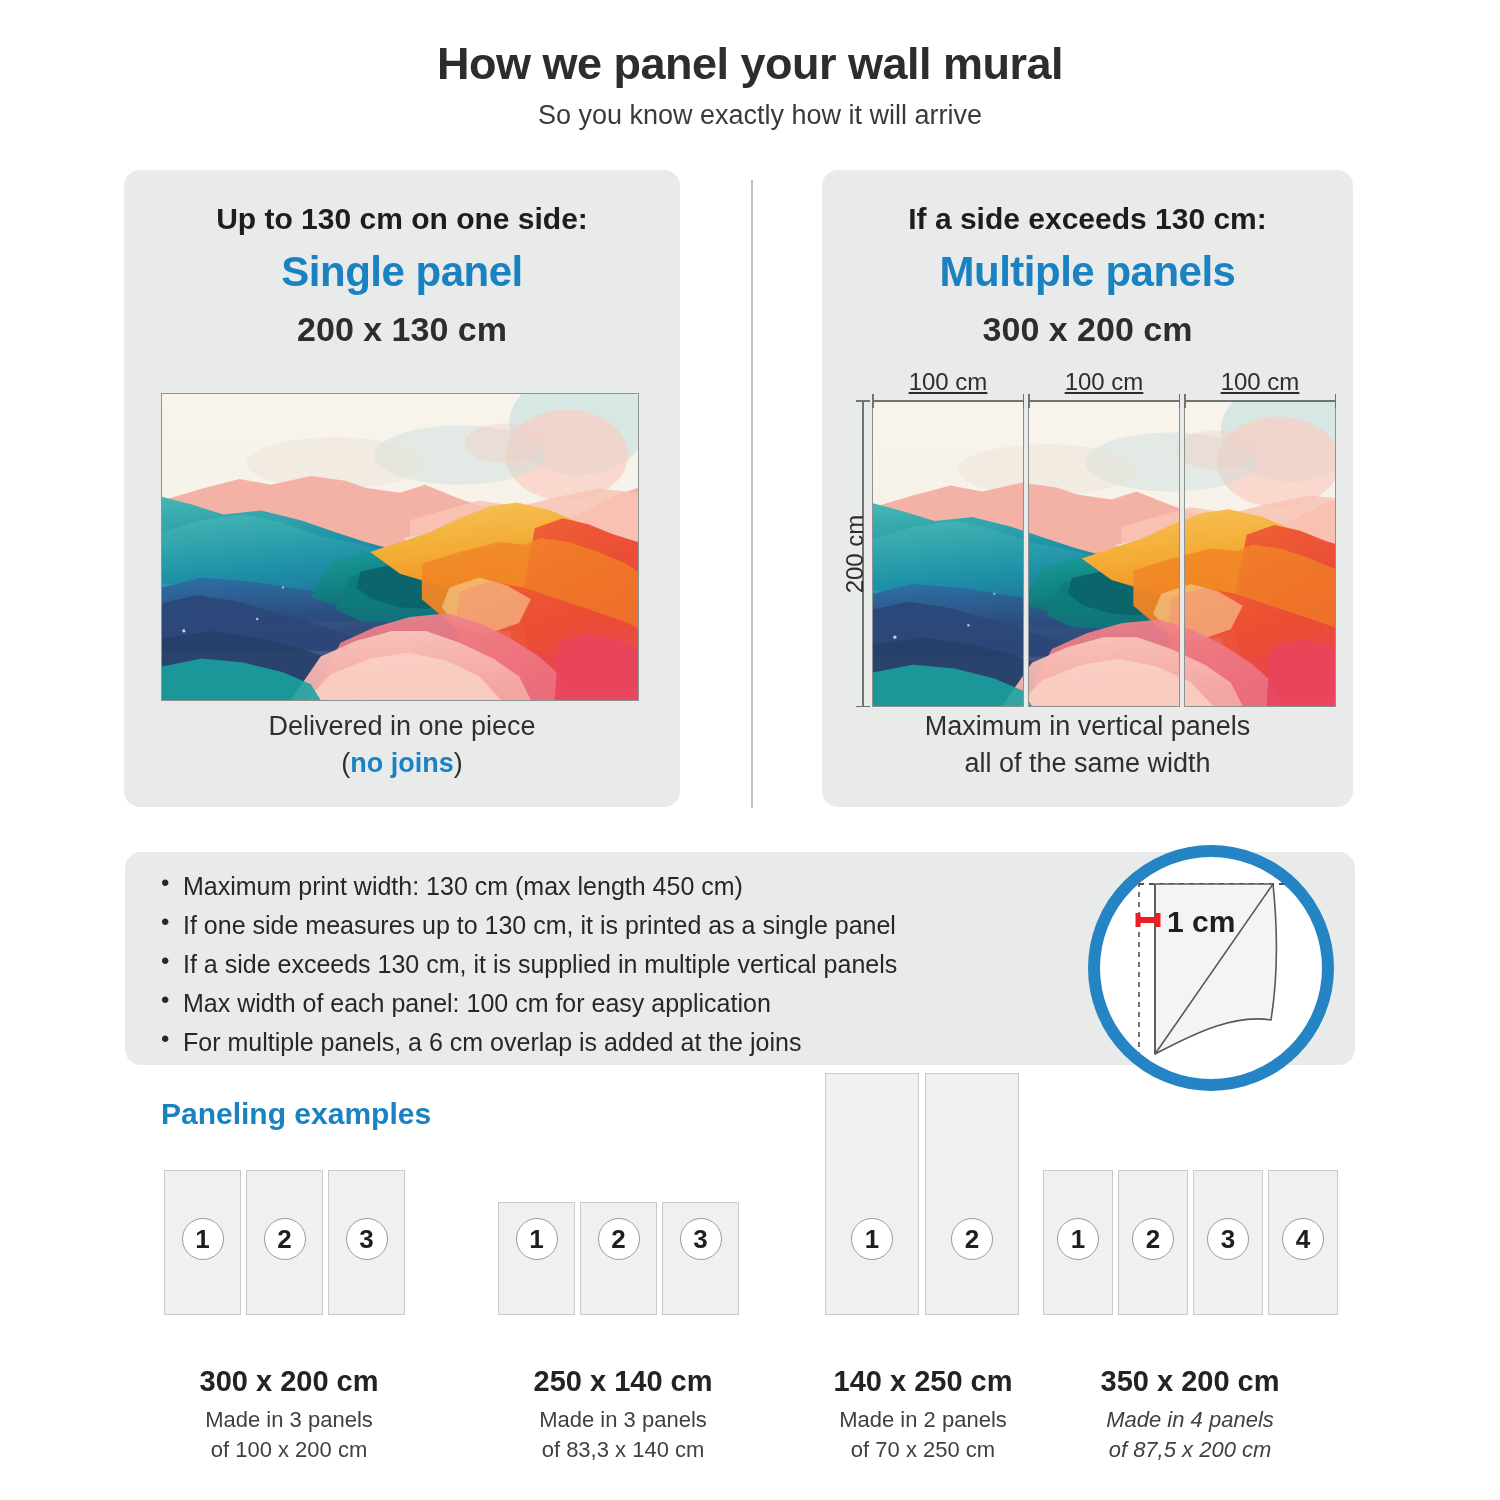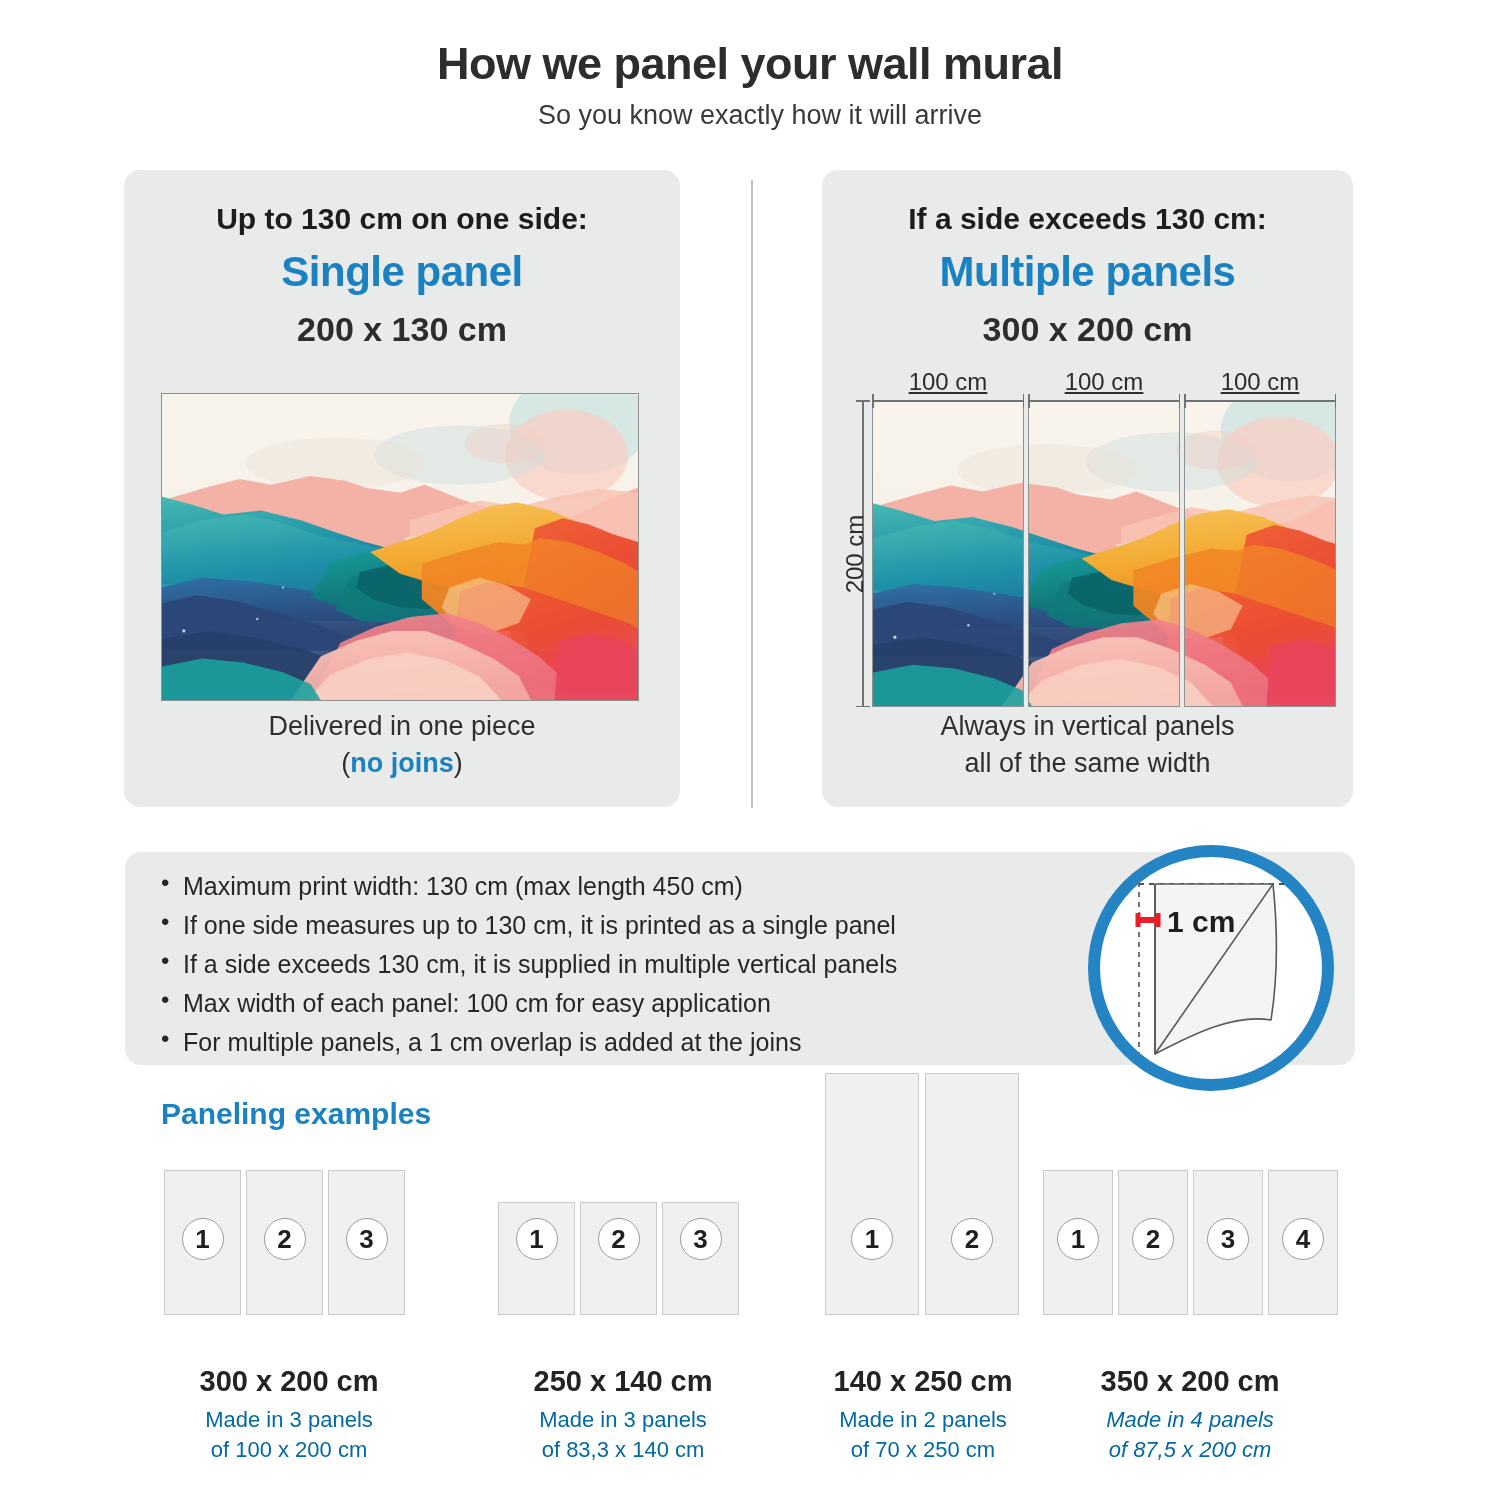--- a/index.html
+++ b/index.html
@@ -135,21 +135,21 @@
     background:#ffffff;border:1.2px solid #9a9d9d;
     display:flex;align-items:center;justify-content:center;
     font-size:26px;font-weight:bold;color:#1f1f1f;
   }
   .ex-size{
     position:absolute;width:100%;text-align:center;
     font-size:29px;font-weight:bold;color:#232323;
   }
   .ex-desc{
     position:absolute;width:100%;text-align:center;
-    font-size:22px;color:#0369a1;line-height:30px;
+    font-size:22px;color:#404040;line-height:30px;
   }
 </style>
 </head>
 <body>
 
 <div class="page">
 
   <div class="title">How we panel your wall mural</div>
   <div class="subtitle">So you know exactly how it will arrive</div>
 
@@ -270,21 +270,21 @@
       </svg>
     </div>
 
   <div class="divider"></div>
 
   <div class="card" id="card-right">
     <div class="card-kicker">If a side exceeds 130 cm:</div>
     <div class="card-headline">Multiple panels</div>
     <div class="card-dims">300 x 200 cm</div>
     <div class="card-foot" style="top:538px;">
-      <div>Always in vertical panels</div>
+      <div>Maximum in vertical panels</div>
       <div>all of the same width</div>
     </div>
   </div>
 
   <div class="tri-panel" id="tri1">
       <div class="art inner">
         <svg viewBox="0 0 480 310" preserveAspectRatio="none" width="100%" height="100%">
           <defs>
     <linearGradient id="gSky" x1="0" y1="0" x2="0" y2="1">
       <stop offset="0%" stop-color="#f8f4ec"></stop>
@@ -616,21 +616,21 @@
 
   <div class="dimline-v" style="left:862px;top:400px;height:307px;"></div>
   <div class="dimlabel-v" style="left:795px;top:540px;width:120px;text-align:center;">200 cm</div>
 
   <div id="info-card"></div>
   <div id="bullets">
     <div class="bullet">Maximum print width: 130 cm (max length 450 cm)</div>
     <div class="bullet">If one side measures up to 130 cm, it is printed as a single panel</div>
     <div class="bullet">If a side exceeds 130 cm, it is supplied in multiple vertical panels</div>
     <div class="bullet">Max width of each panel: 100 cm for easy application</div>
-    <div class="bullet">For multiple panels, a 1 cm overlap is added at the joins</div>
+    <div class="bullet">For multiple panels, a 6 cm overlap is added at the joins</div>
   </div>
 
   <div id="circle-diagram">
     <svg width="252" height="252" viewBox="0 0 252 252">
 
       <circle cx="126" cy="126" r="117" fill="#ffffff"></circle>
       <circle cx="126" cy="126" r="117" fill="none" stroke="#2484c4" stroke-width="12"></circle>
 
       <line x1="54" y1="40" x2="54" y2="212" stroke="#6f7476" stroke-width="2" stroke-dasharray="5,5"></line>
 

